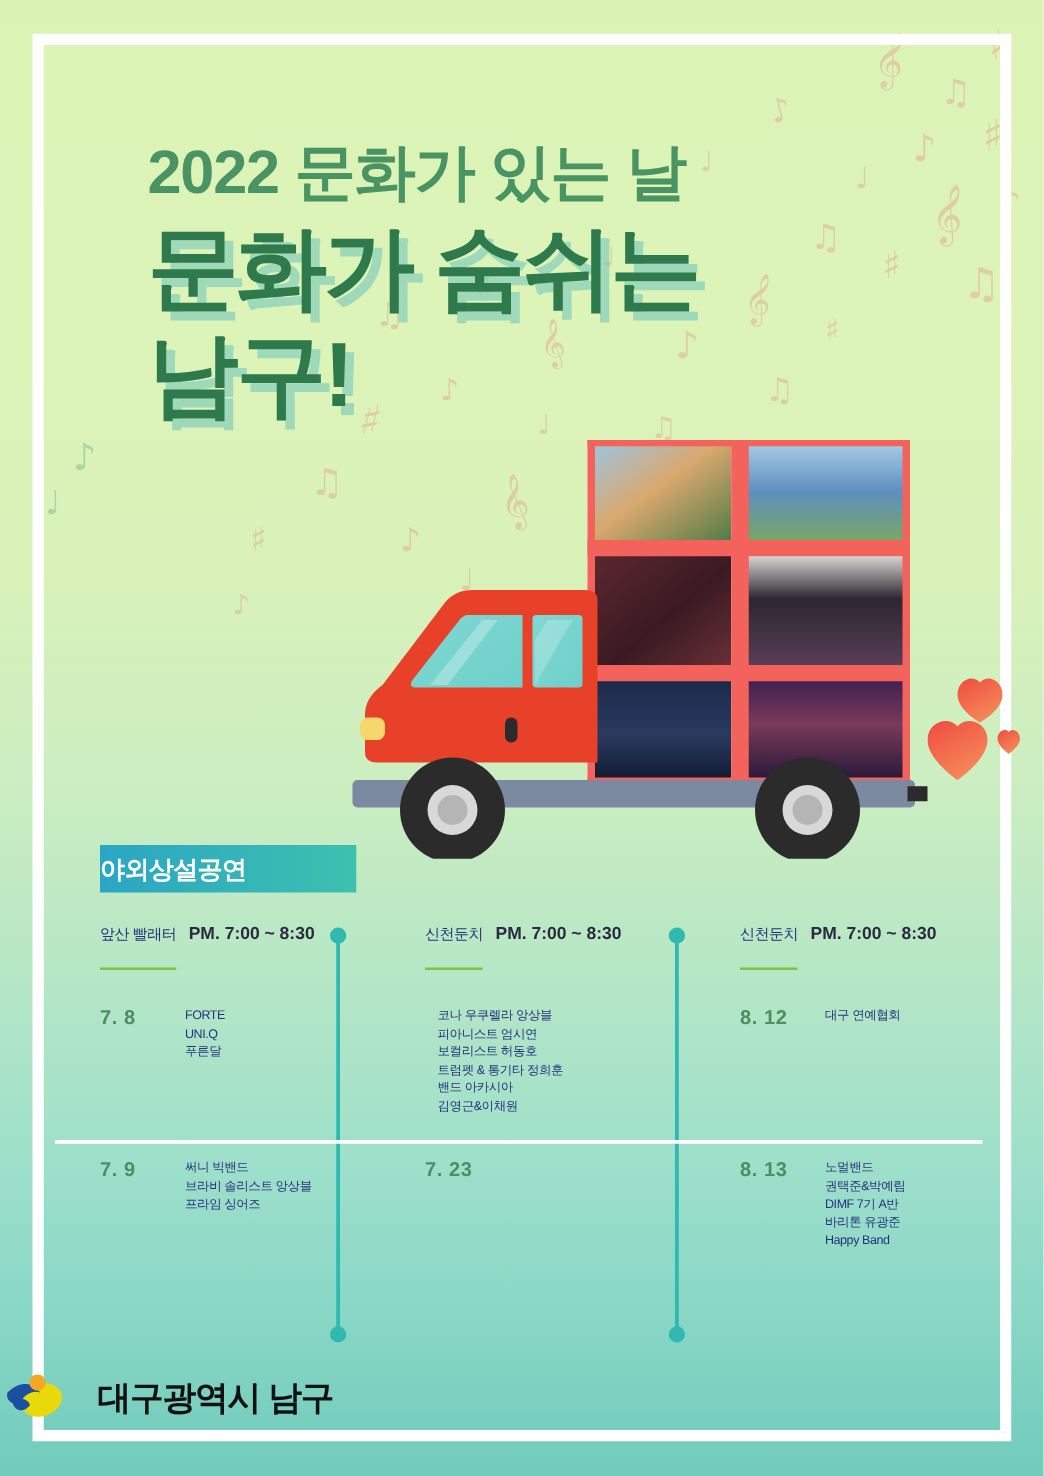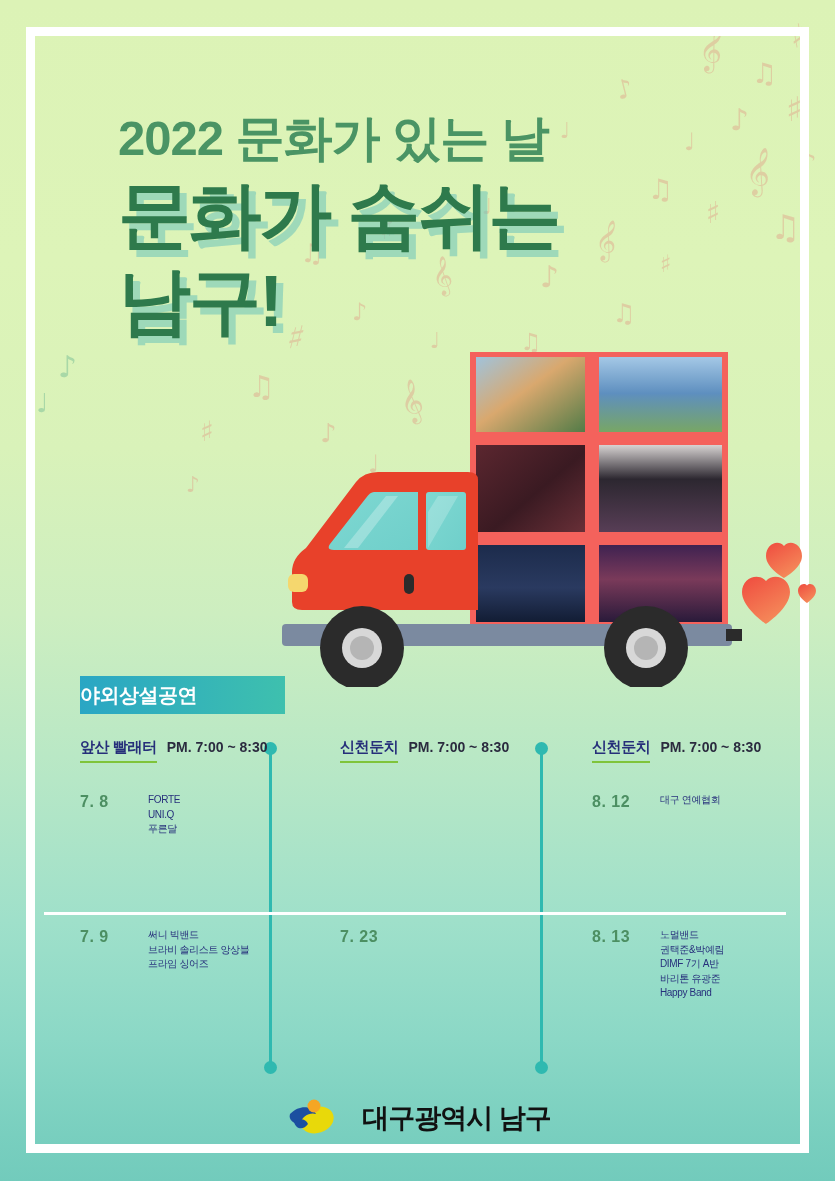--- a/index.html
+++ b/index.html
@@ -193,26 +193,26 @@
   .col {
     position: relative;
     flex: 0 0 auto;
   }
   .col.c1 { width: 252px; padding-left: 36px; }
   .col.c2 { width: 252px; padding-left: 44px; }
   .col.c3 { width: 244px; padding-left: 44px; }
 
   .venue-line { display: flex; align-items: baseline; gap: 10px; }
   .venue {
-    font-size: 15px;
-    font-weight: 700;
+    font-size: 12px;
+    font-weight: 400;
     color: #262f7a;
     letter-spacing: -0.4px;
     border-bottom: 2.5px solid #7fc43a;
-    padding-bottom: 4px;
+    padding-bottom: 18px;
     white-space: nowrap;
   }
   .vtime {
     font-size: 14px;
     font-weight: 700;
     color: #2b2b3f;
     letter-spacing: 0px;
     white-space: nowrap;
   }
 
@@ -259,21 +259,21 @@
 
   
   .footer {
     position: absolute;
     left: 0;
     right: 0;
     top: 1098px;
     z-index: 6;
     display: flex;
     align-items: center;
-    justify-content: center;
+    justify-content: flex-start;
     gap: 26px;
   }
   .footer-name {
     font-size: 27px;
     font-weight: 800;
     color: #111111;
     letter-spacing: -1px;
     white-space: nowrap;
   }
 </style>
@@ -453,20 +453,28 @@
           </div>
         </div>
       </div>
 
       <div class="col c2">
         <div class="venue-line">
           <span class="venue">신천둔치</span>
           <span class="vtime">PM. 7:00 ~ 8:30</span>
         </div>
         <div class="entry">
+          <div class="entry-acts">
+            <div class="act">코나 우쿠렐라 앙상블</div>
+            <div class="act">피아니스트 엄시연</div>
+            <div class="act">보컬리스트 허동호</div>
+            <div class="act">트럼펫 &amp; 통기타 정희훈</div>
+            <div class="act">밴드 아카시아</div>
+            <div class="act">김영근&amp;이채원</div>
+          </div>
         </div>
       </div>
 
       <div class="col c3">
         <div class="venue-line">
           <span class="venue">신천둔치</span>
           <span class="vtime">PM. 7:00 ~ 8:30</span>
         </div>
         <div class="entry">
           <div class="entry-date">8. 12</div>

